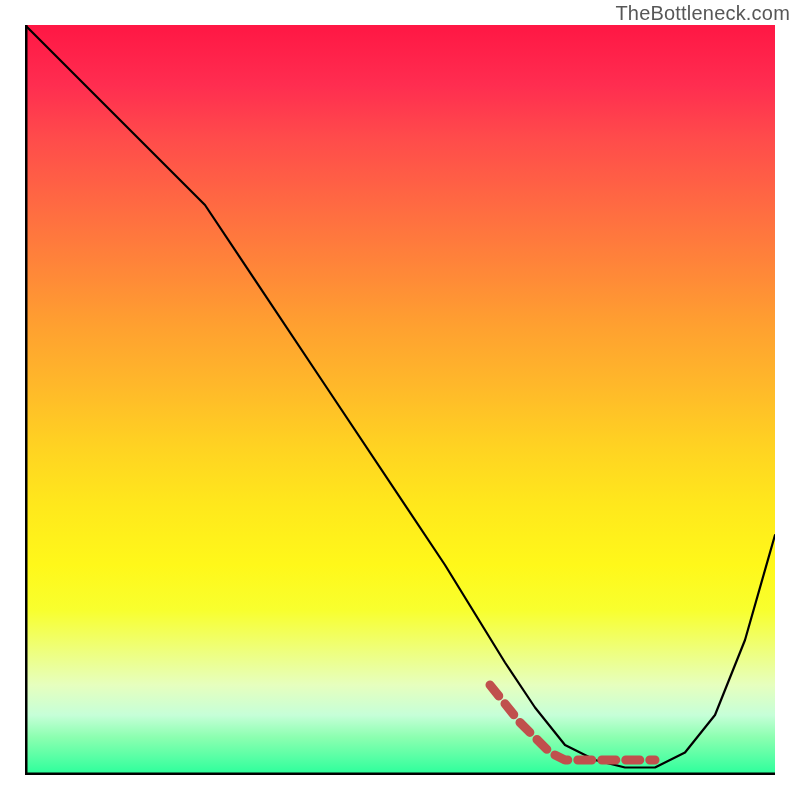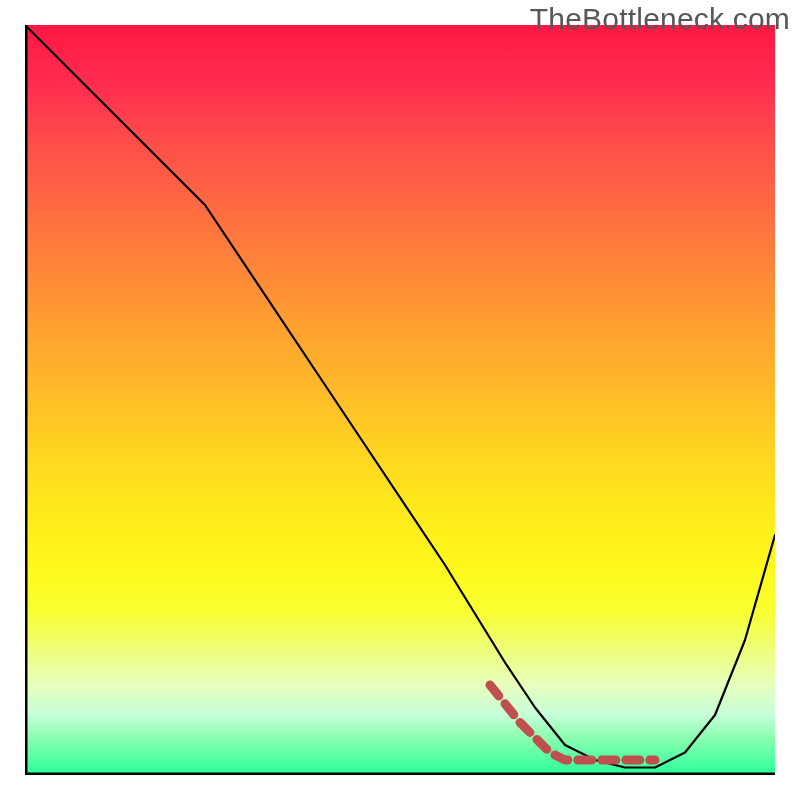--- a/index.html
+++ b/index.html
@@ -15,21 +15,21 @@
     position: relative;
     width: 800px;
     height: 800px;
     background: #ffffff;
   }
   .watermark {
     position: absolute;
     top: 2px;
     right: 10px;
     color: #575757;
-    font-size: 30px;
+    font-size: 20px;
     font-weight: 500;
     z-index: 10;
     letter-spacing: 0.2px;
   }
   .plot-area {
     position: absolute;
     left: 25px;
     top: 25px;
     width: 750px;
     height: 750px;

